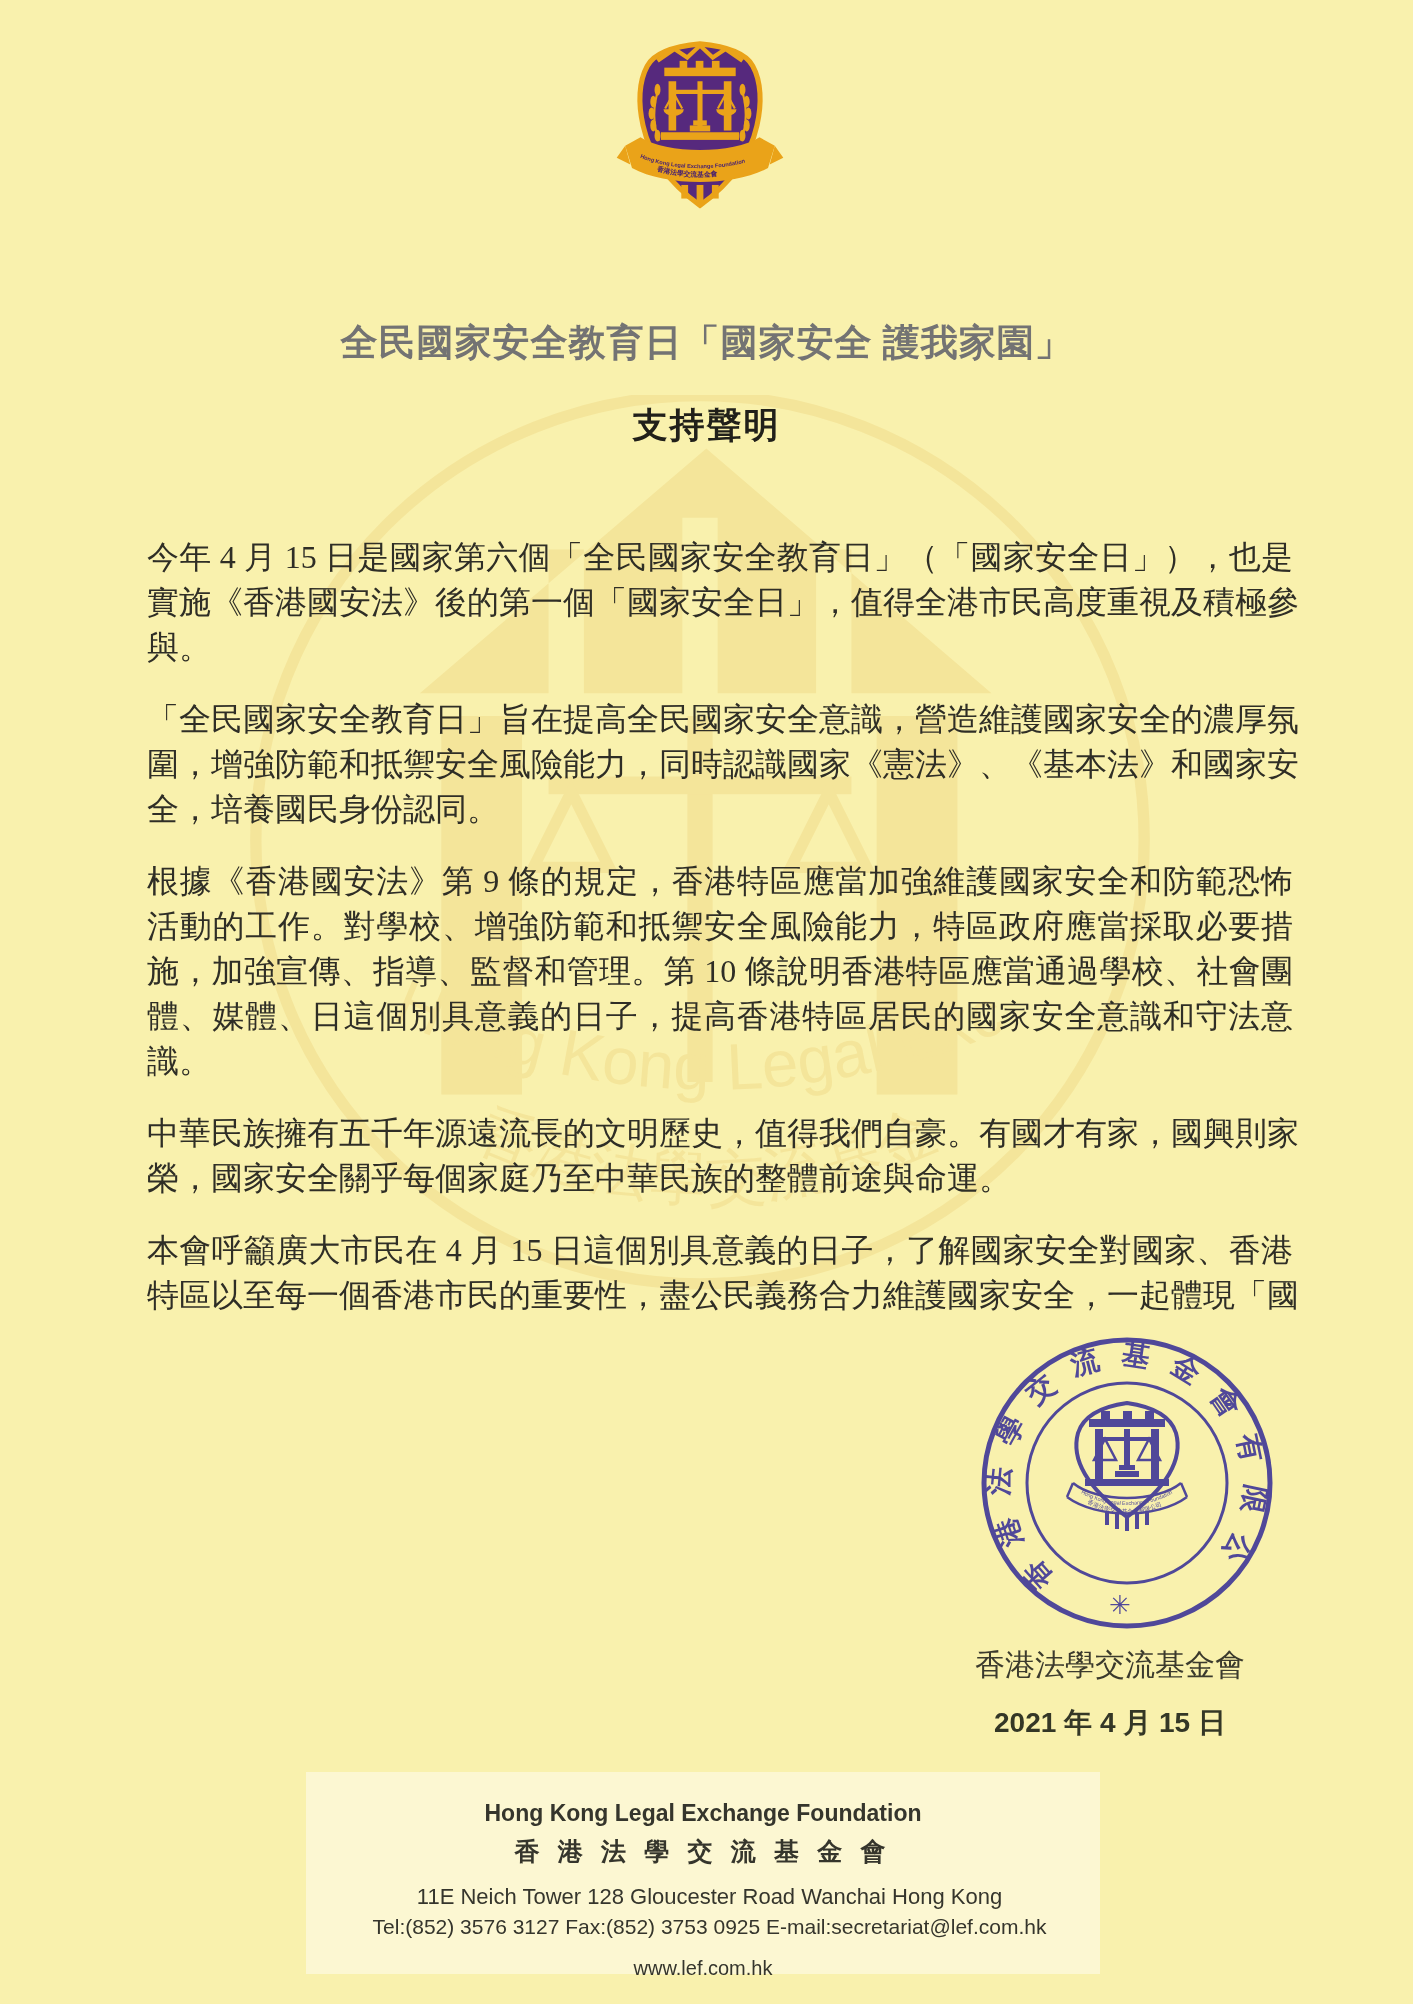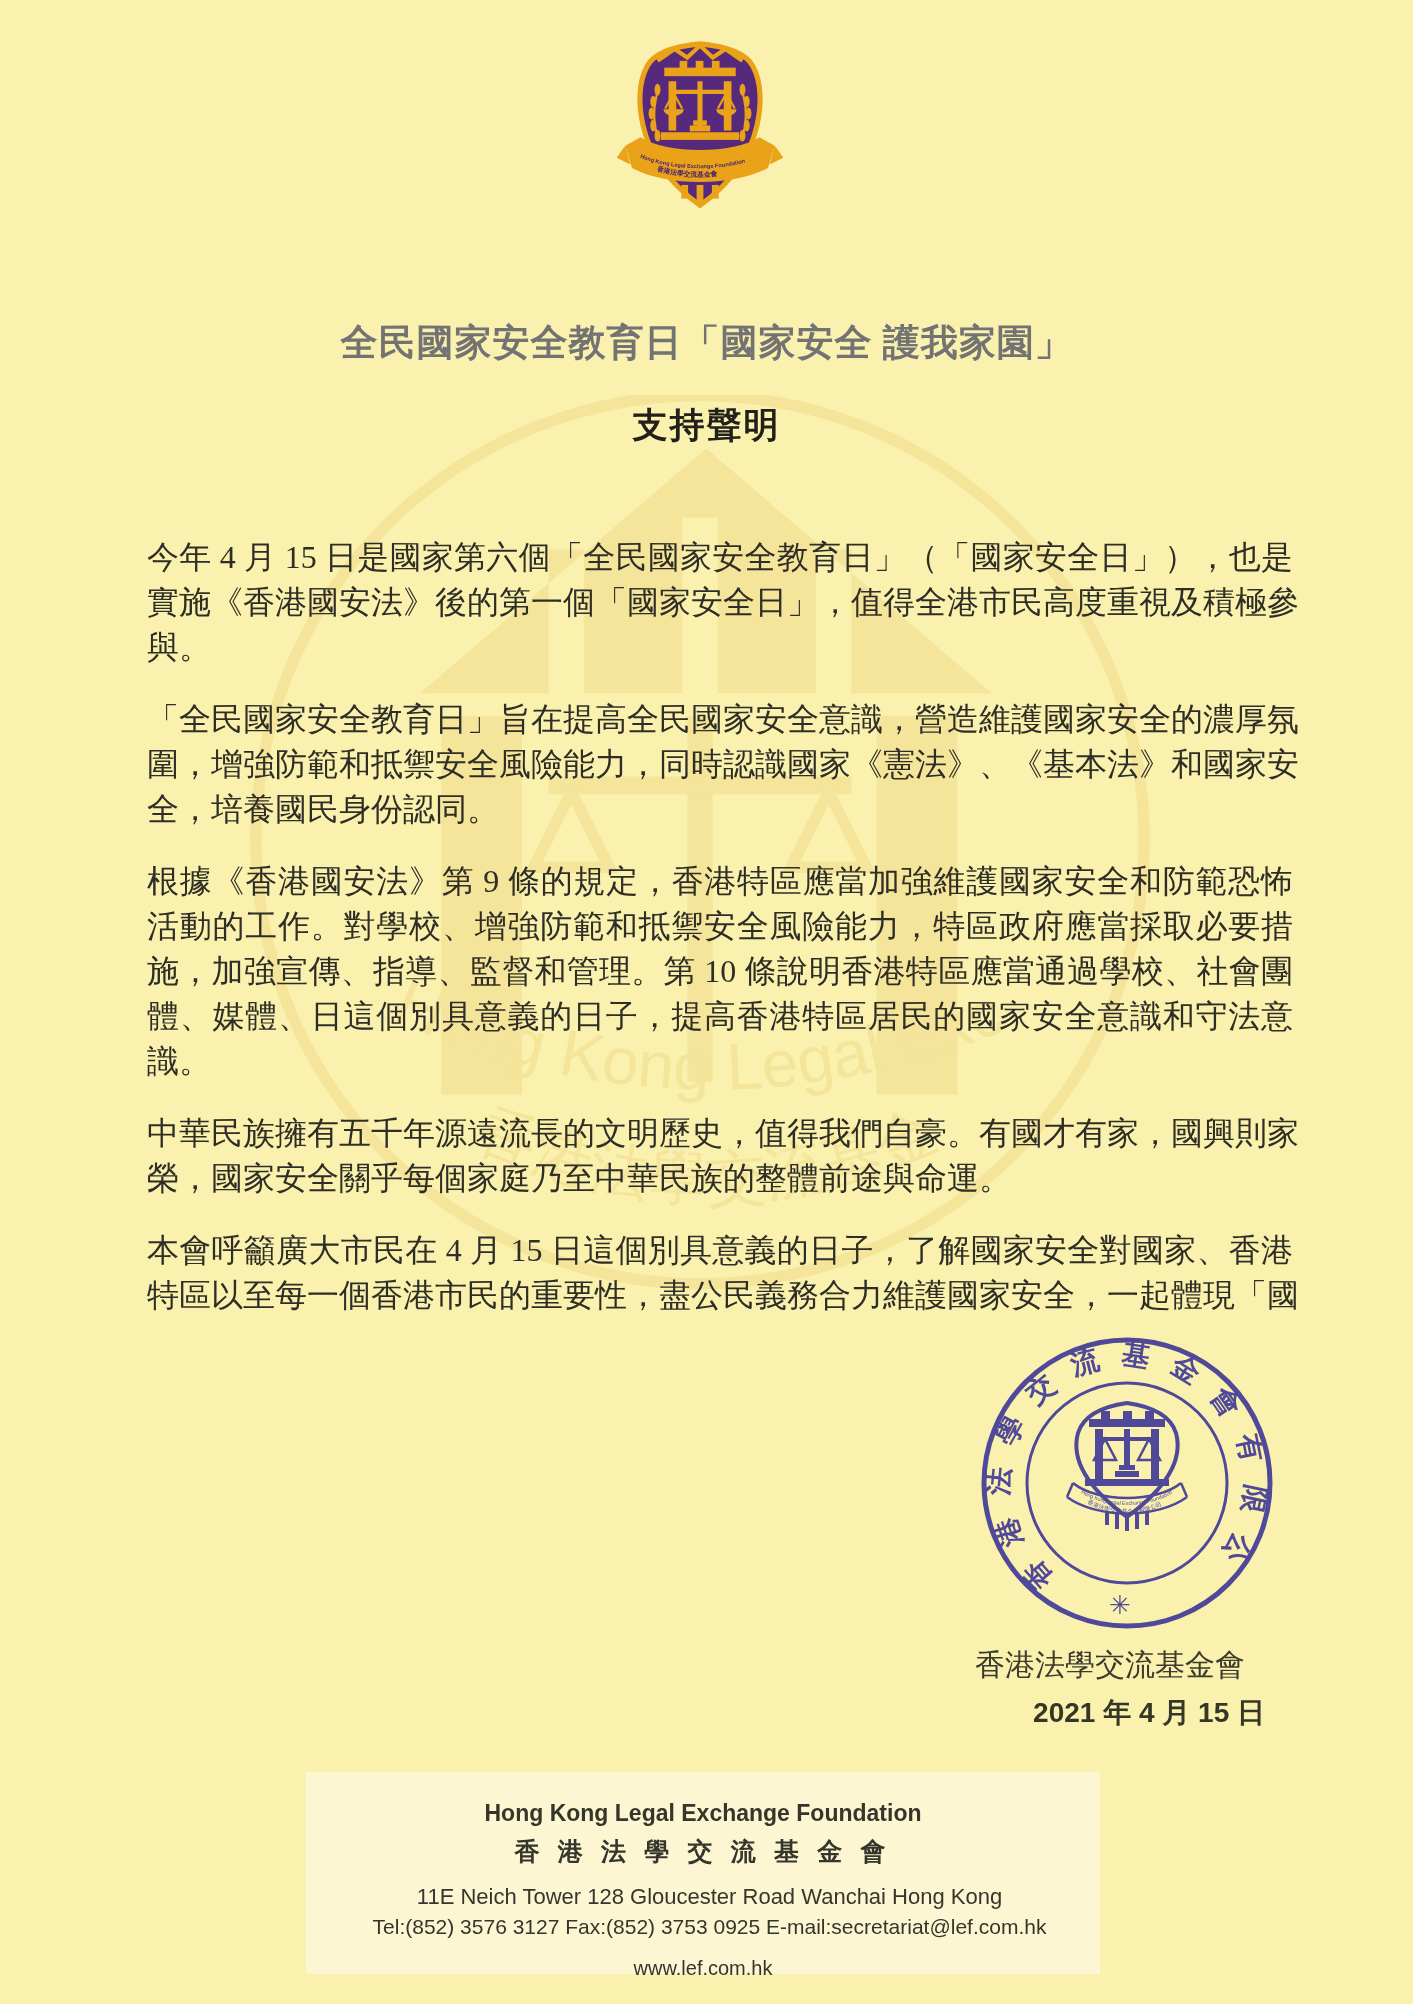--- a/index.html
+++ b/index.html
@@ -24,22 +24,22 @@
   
   .bodytext{position:absolute;left:147px;top:535px;width:1158px;font-size:32px;line-height:45px;}
   .para{margin:0 12px 27px 0;}
   .tline{text-align:justify;text-align-last:justify;white-space:nowrap;}
   .tline.lastline{text-align-last:left;}
   
   .seal{position:absolute;left:977px;top:1333px;width:300px;height:300px;opacity:.93;}
   
   .signature{position:absolute;left:955px;top:1645px;width:310px;text-align:center;}
   .sig-org{font-size:30px;color:#3b3a2d;margin:0;}
-  .sig-date{font-size:28px;font-weight:600;color:#343726;margin:8px 0 0 0;
-    font-family:"Liberation Sans","DejaVu Sans",sans-serif;text-align:right;}
+  .sig-date{font-size:28px;font-weight:600;color:#343726;margin:18px 0 0 0;
+    font-family:"Liberation Sans","DejaVu Sans",sans-serif;}
   
   .footerbox{
     position:absolute;left:306px;top:1772px;width:794px;height:202px;
     background:#fcf7d2;text-align:center;color:#35352c;
     font-family:"Liberation Sans","DejaVu Sans",sans-serif;
   }
   .f-en{font-size:23px;font-weight:bold;margin:28px 0 0 0;}
   .f-zh{font-size:25px;letter-spacing:6px;margin:8px 0 0 0;
     font-family:"Liberation Serif","DejaVu Serif",serif;font-weight:600;}
   .f-addr{font-size:22px;margin:16px 0 0 13px;}

